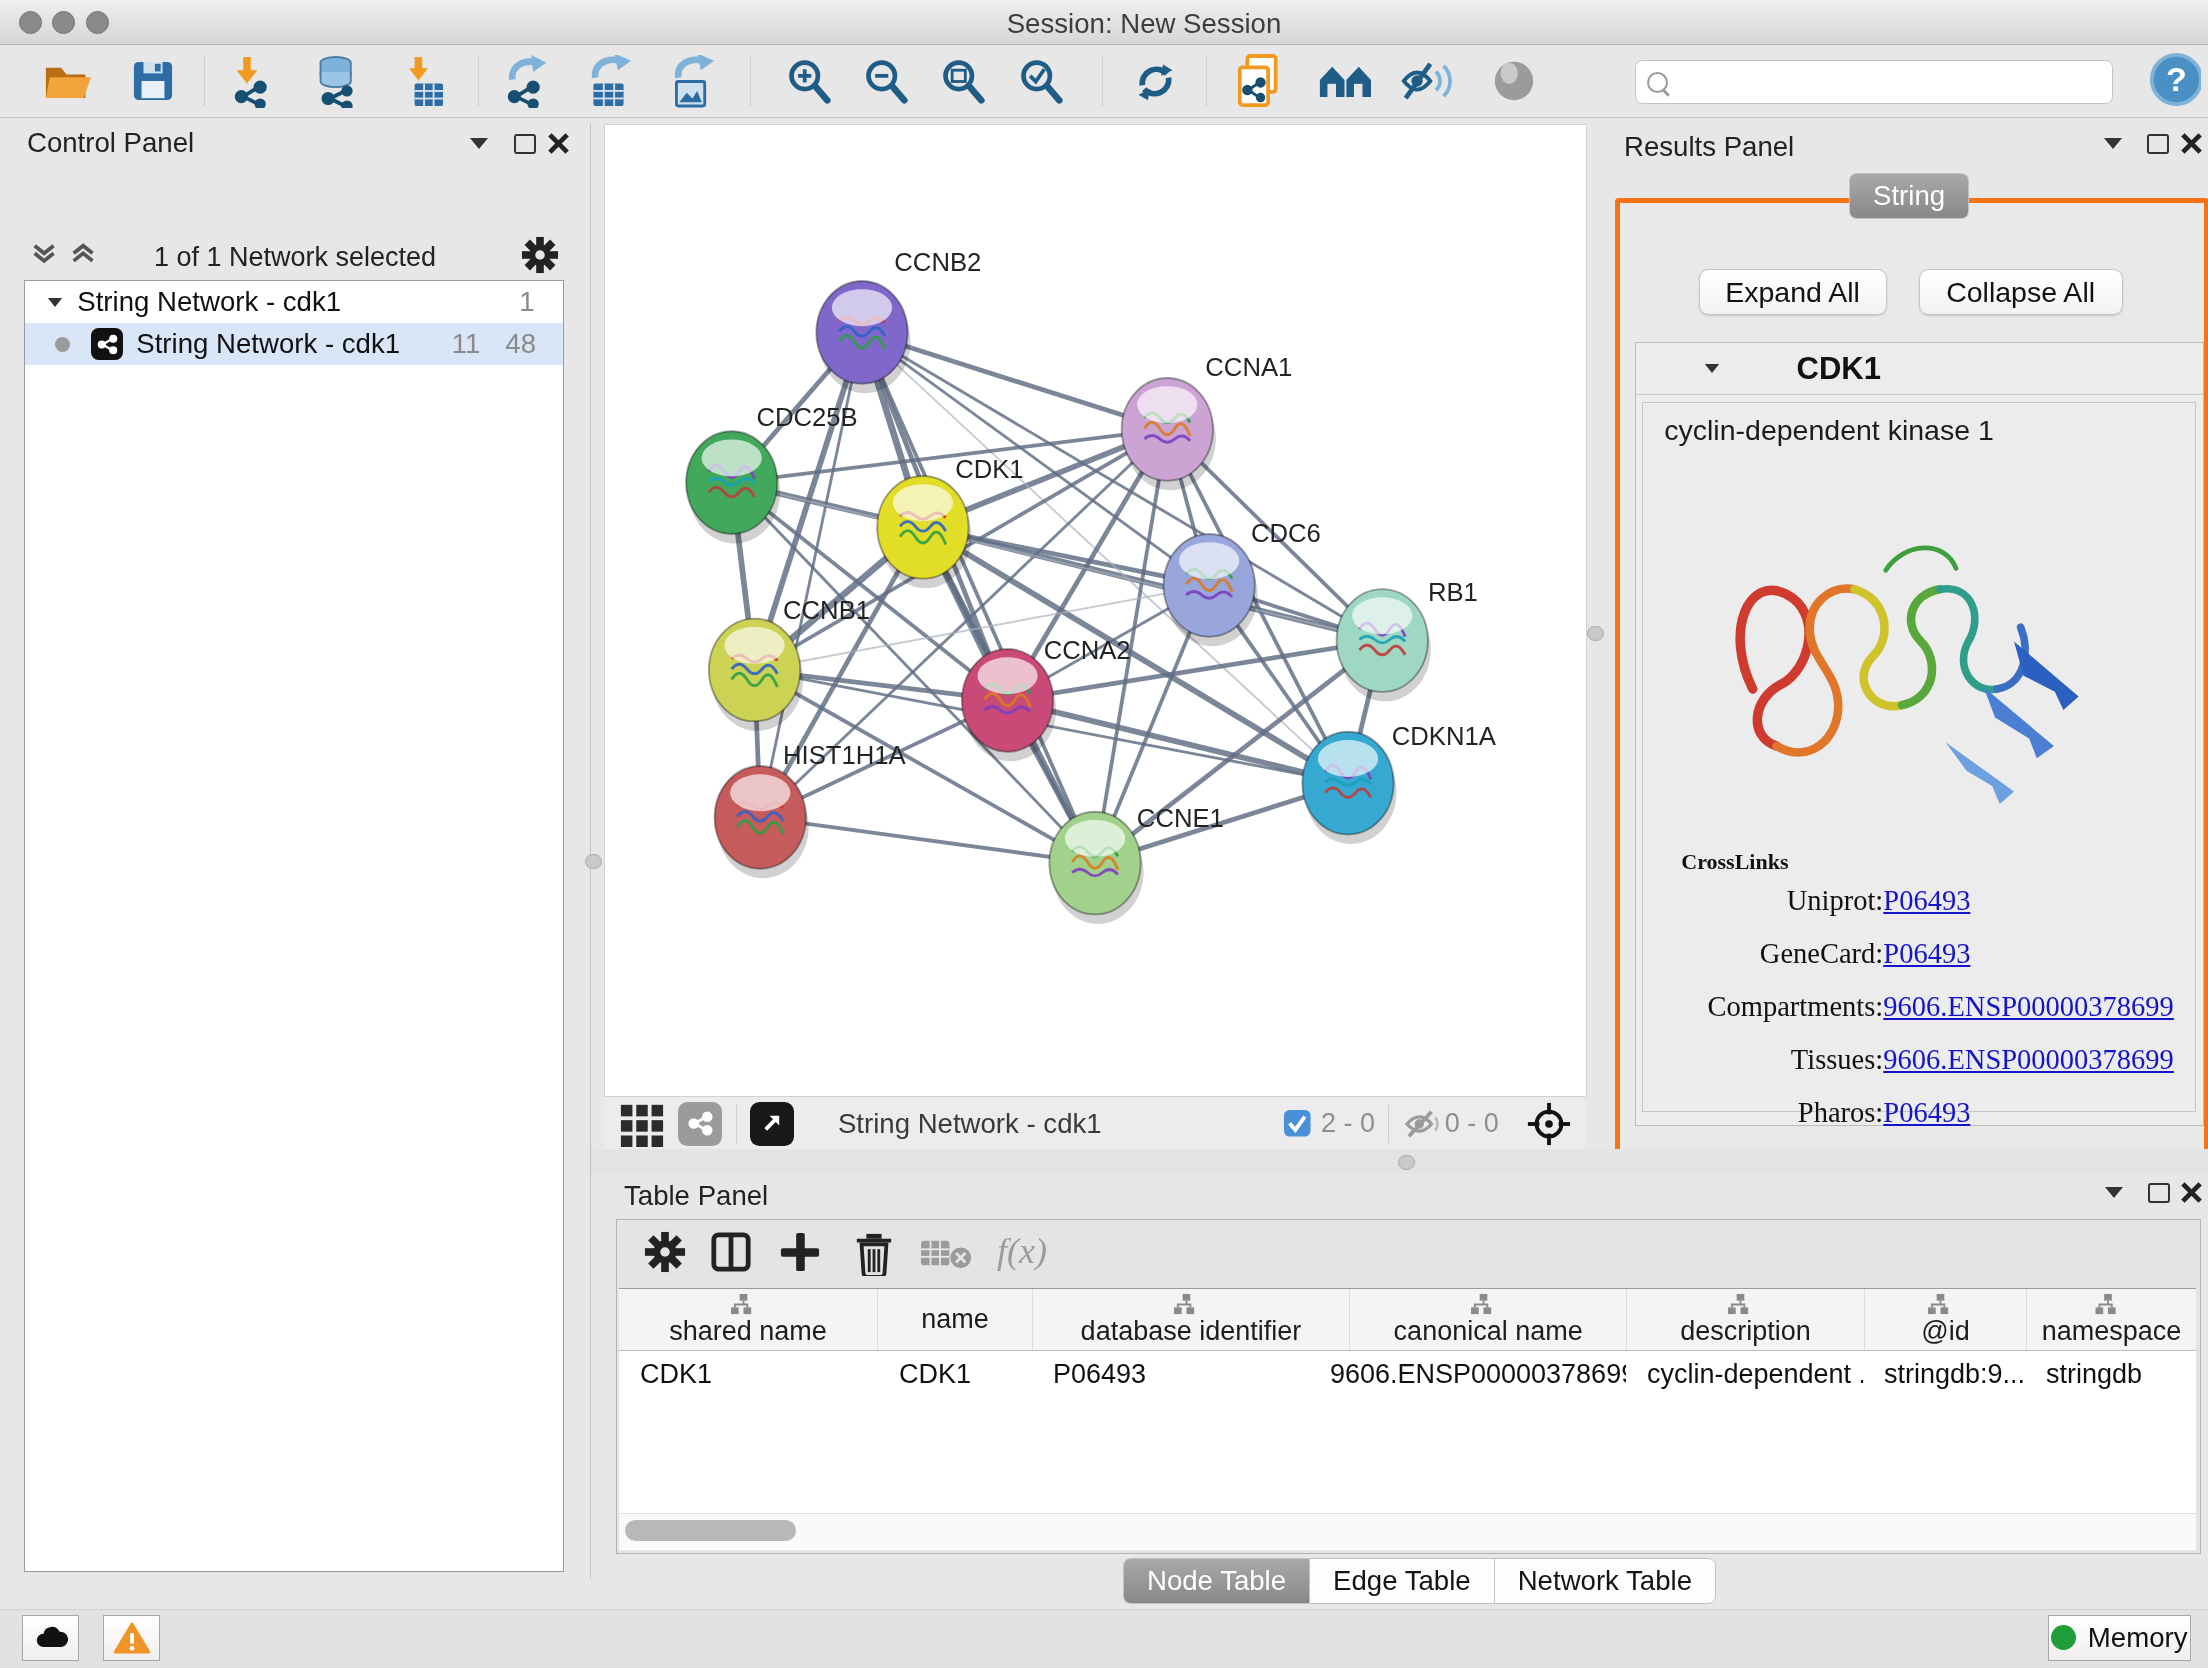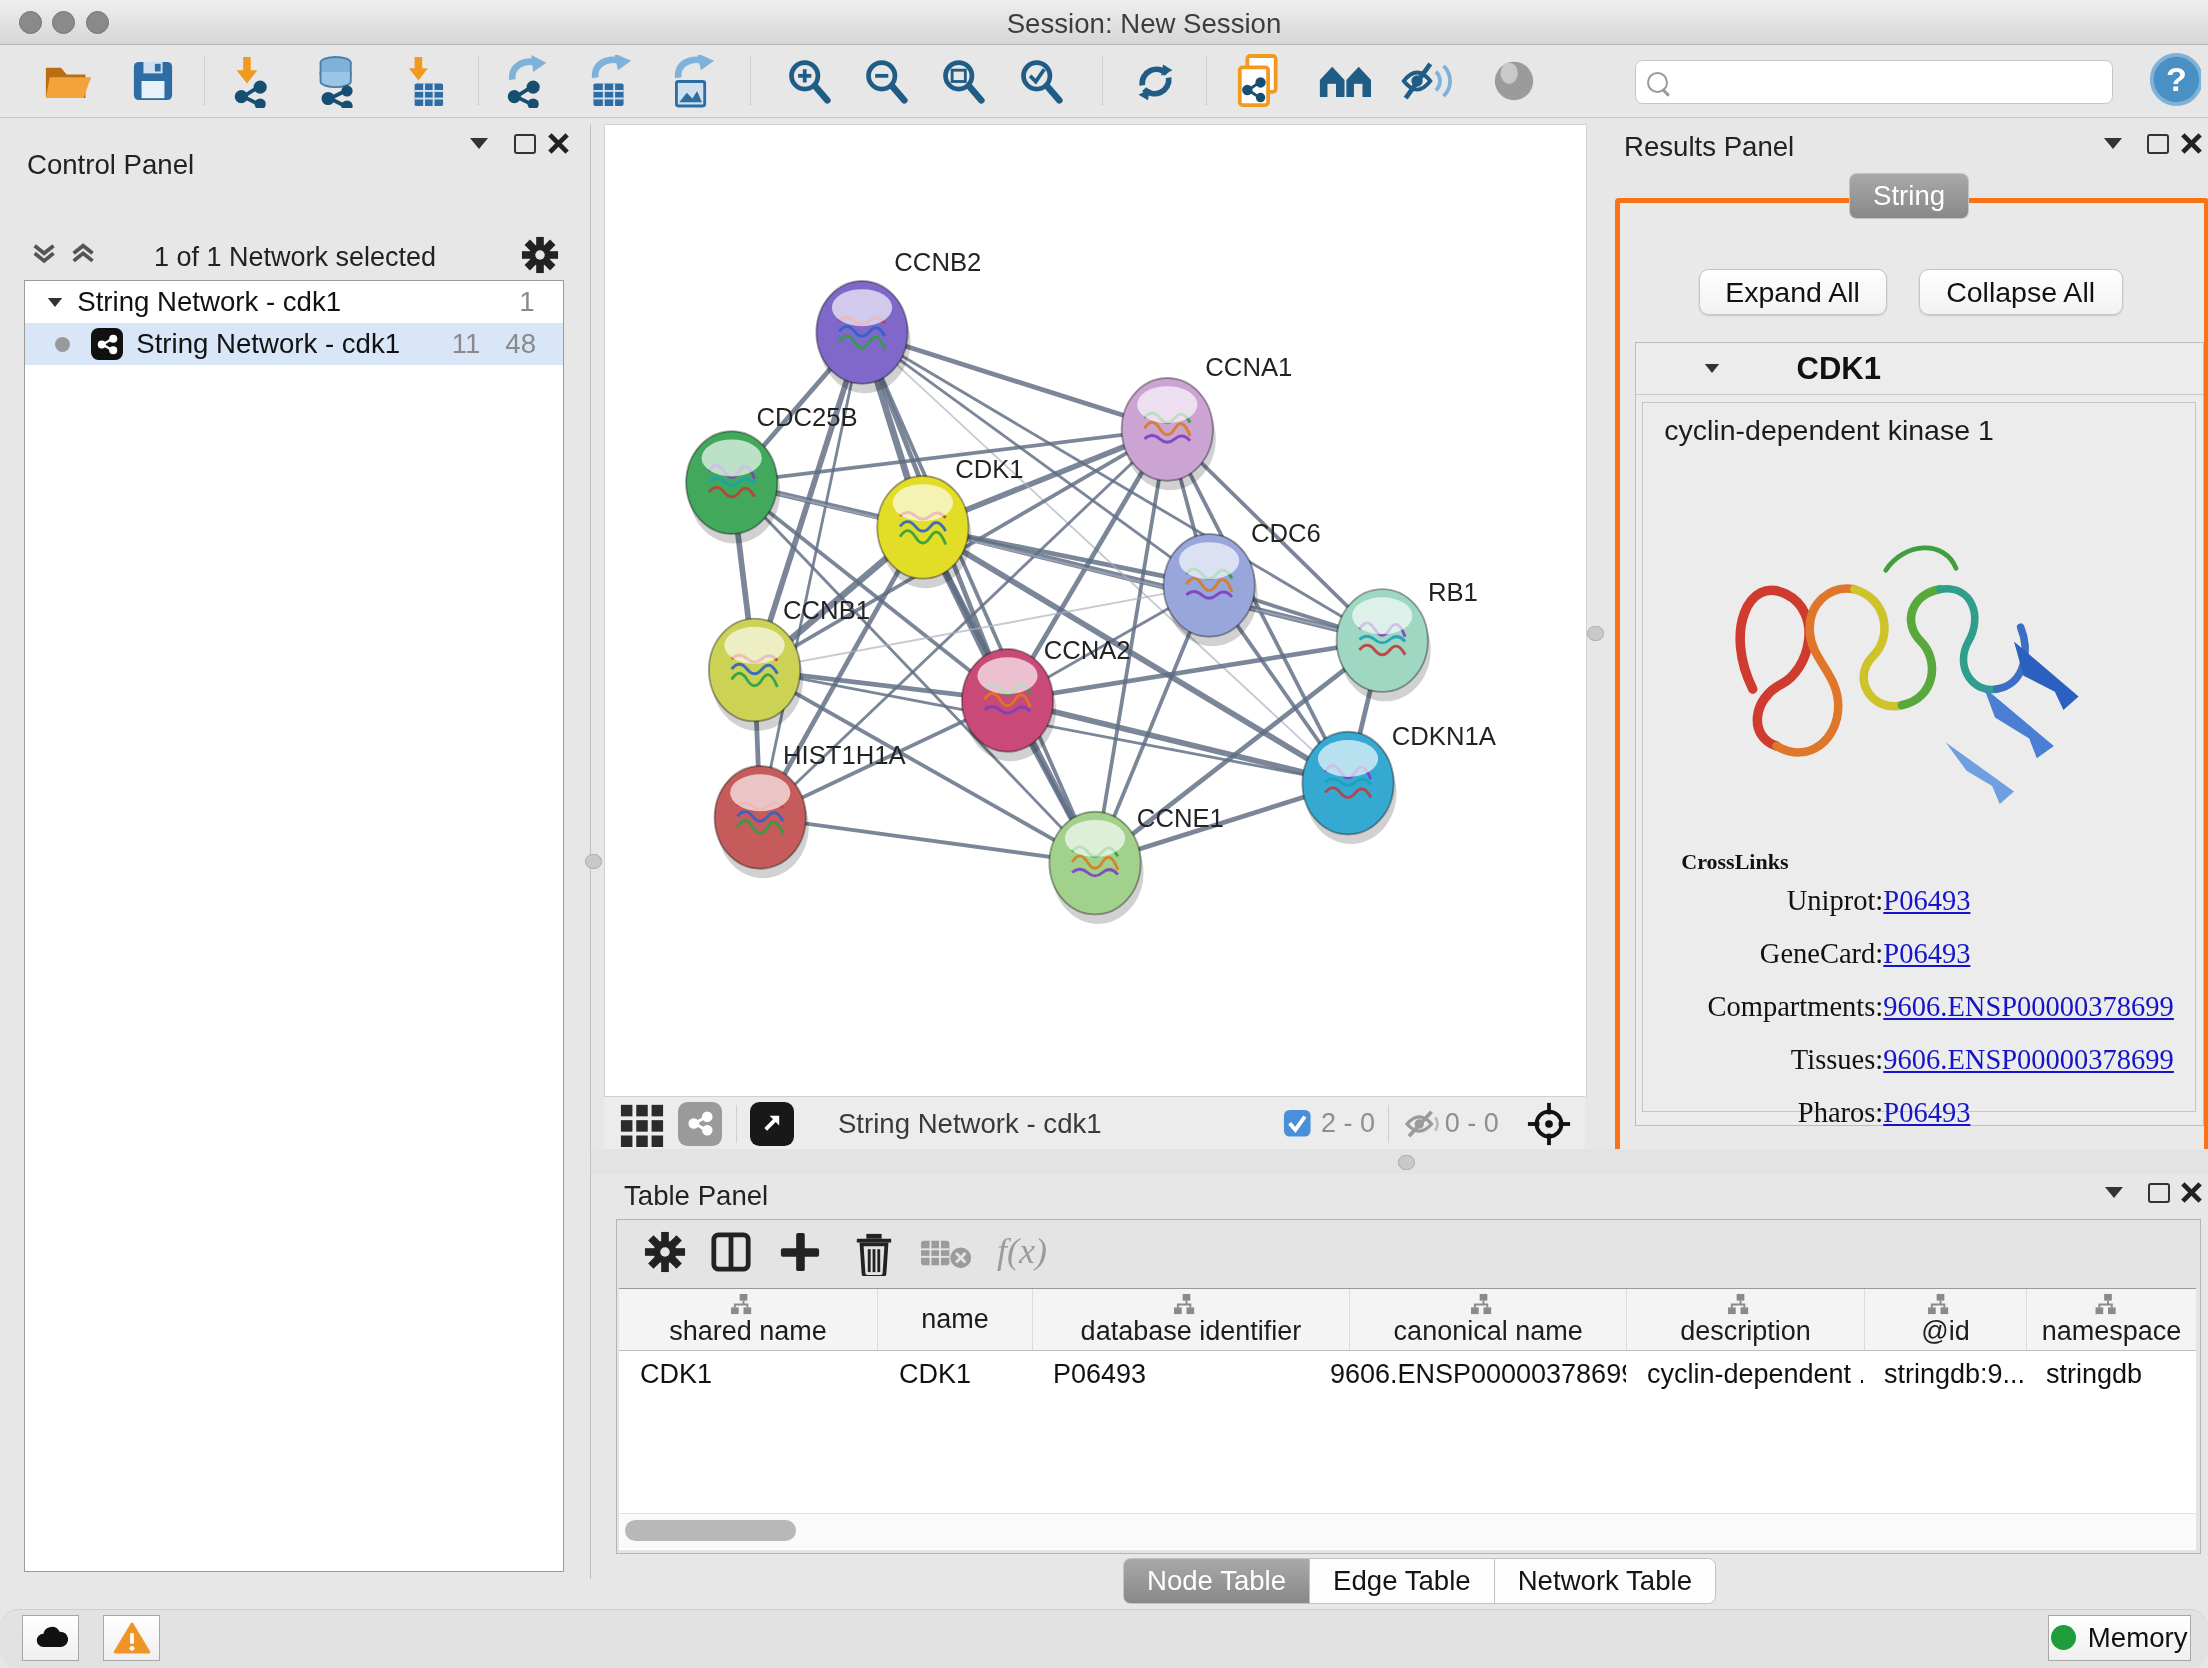--- a/index.html
+++ b/index.html
@@ -62,21 +62,21 @@
   .tbox{left:616px;top:1219px;width:1583px;height:333px;background:#e4e4e4;border:1px solid #b4b4b4;}
   .tblwrap{position:absolute;left:1.9px;top:68px;width:1577px;height:261px;background:#fff;border-top:1.9px solid #9a9a9a;}
   .thead{position:absolute;left:0;top:0;width:1577px;height:61px;background:#f4f4f4;border-bottom:1px solid #bdbdbd;display:flex;align-items:center;}
   .thcell{display:flex;align-items:center;justify-content:center;font-size:27px;color:#1c1c1c;height:100%;border-right:1px solid #dcdcdc;overflow:hidden;white-space:nowrap;flex-direction:column;}
   .tdrow{position:absolute;left:0;top:62px;width:1577px;height:46px;display:flex;align-items:center;}
   .tdcell{font-size:27px;color:#111;padding-left:21px;overflow:hidden;white-space:nowrap;}
   .hscroll{position:absolute;left:0;top:224px;width:1577px;height:34px;background:#fafafa;border-top:1px solid #e0e0e0;}
   .hthumb{position:absolute;left:5.7px;top:5.7px;width:171px;height:21px;border-radius:10.5px;background:#b8b8b8;}
   .btabs{left:1124px;top:1558px;display:flex;}
   
-  .statusbar{left:0;top:1609px;width:2208px;height:59px;background:#e2e2e2;border-top:1px solid #cfcfcf;border-radius:19px;}
+  .statusbar{left:0;top:1609px;width:2208px;height:59px;background:#e2e2e2;border-top:1px solid #cfcfcf;}
   .sbtn{top:4.8px;height:44px;background:linear-gradient(#fff,#efefef);border:1.9px solid #a8a8a8;display:flex;align-items:center;justify-content:center;}
   .memlabel{font-size:27.6px;color:#111;margin-left:11.4px;}
   .greendot{width:25px;height:25px;border-radius:50%;background:#1f9d3a;}
   .nodelabel{font-size:27px;fill:#232323;font-family:"Liberation Sans",sans-serif;}
   .chev{stroke:#555;stroke-width:4;fill:none;}
 </style>
 </head>
 <body>
 
 <div class="app">
@@ -264,21 +264,21 @@
     <div class="abs tbtn" style="left:2148px;top:7.6px">
       <svg width="57" height="57" viewBox="0 0 56 60">
           <circle cx="30" cy="30" r="26" fill="#4a90c4"></circle>
           <circle cx="30" cy="30" r="26" fill="none" stroke="#7fb2d9" stroke-width="4"></circle>
           <text x="30" y="42" text-anchor="middle" font-size="36" font-weight="bold" fill="#fff" font-family="Liberation Sans, sans-serif">?</text>
         </svg>
     </div>
   </div>
 
   <div class="abs cpanel">
-    <div class="abs ptitle" style="left:27px;top:25px">Control Panel</div>
+    <div class="abs ptitle" style="left:27px;top:3px">Control Panel</div>
     <span class="abs tri" style="left:470px;top:14.3px"></span>
     <span class="abs floatbox" style="left:514px;top:9.5px"></span>
     <svg class="abs" style="left:547px;top:7.6px" width="23" height="23" viewBox="0 0 24 24">
         <line x1="3" y1="3" x2="21" y2="21" stroke="#222" stroke-width="5"></line>
         <line x1="21" y1="3" x2="3" y2="21" stroke="#222" stroke-width="5"></line>
       </svg>
 
 
     <svg class="abs" style="left:28.5px;top:116px" width="34" height="28.5" viewBox="0 0 36 30">
         <polyline class="chev" points="6,6 16,14 26,6" stroke="#888"></polyline>

